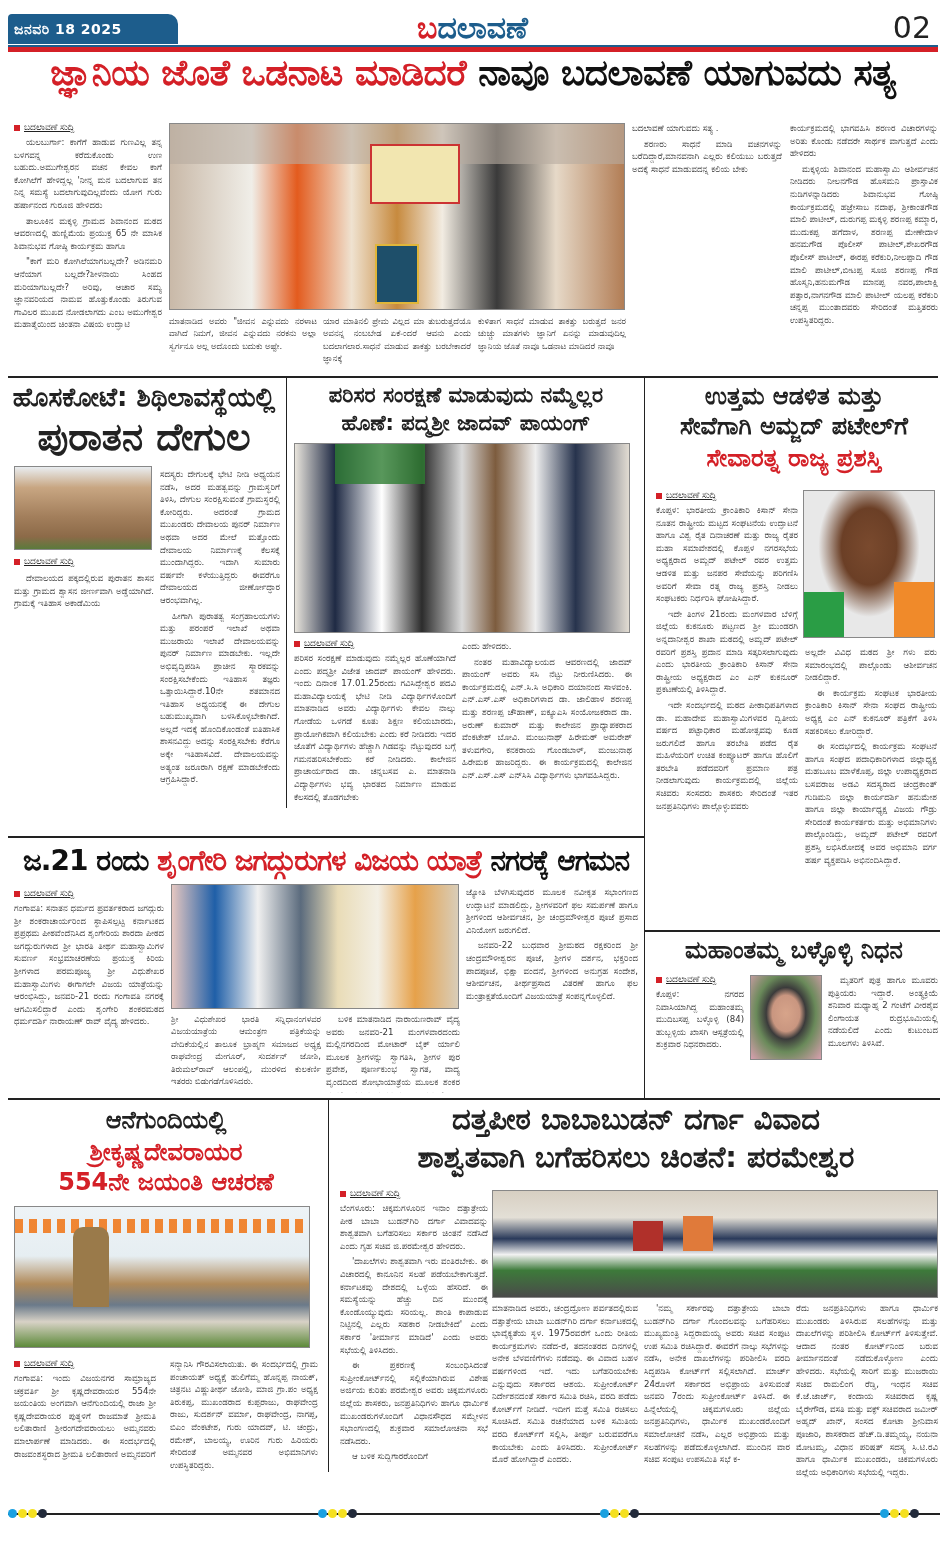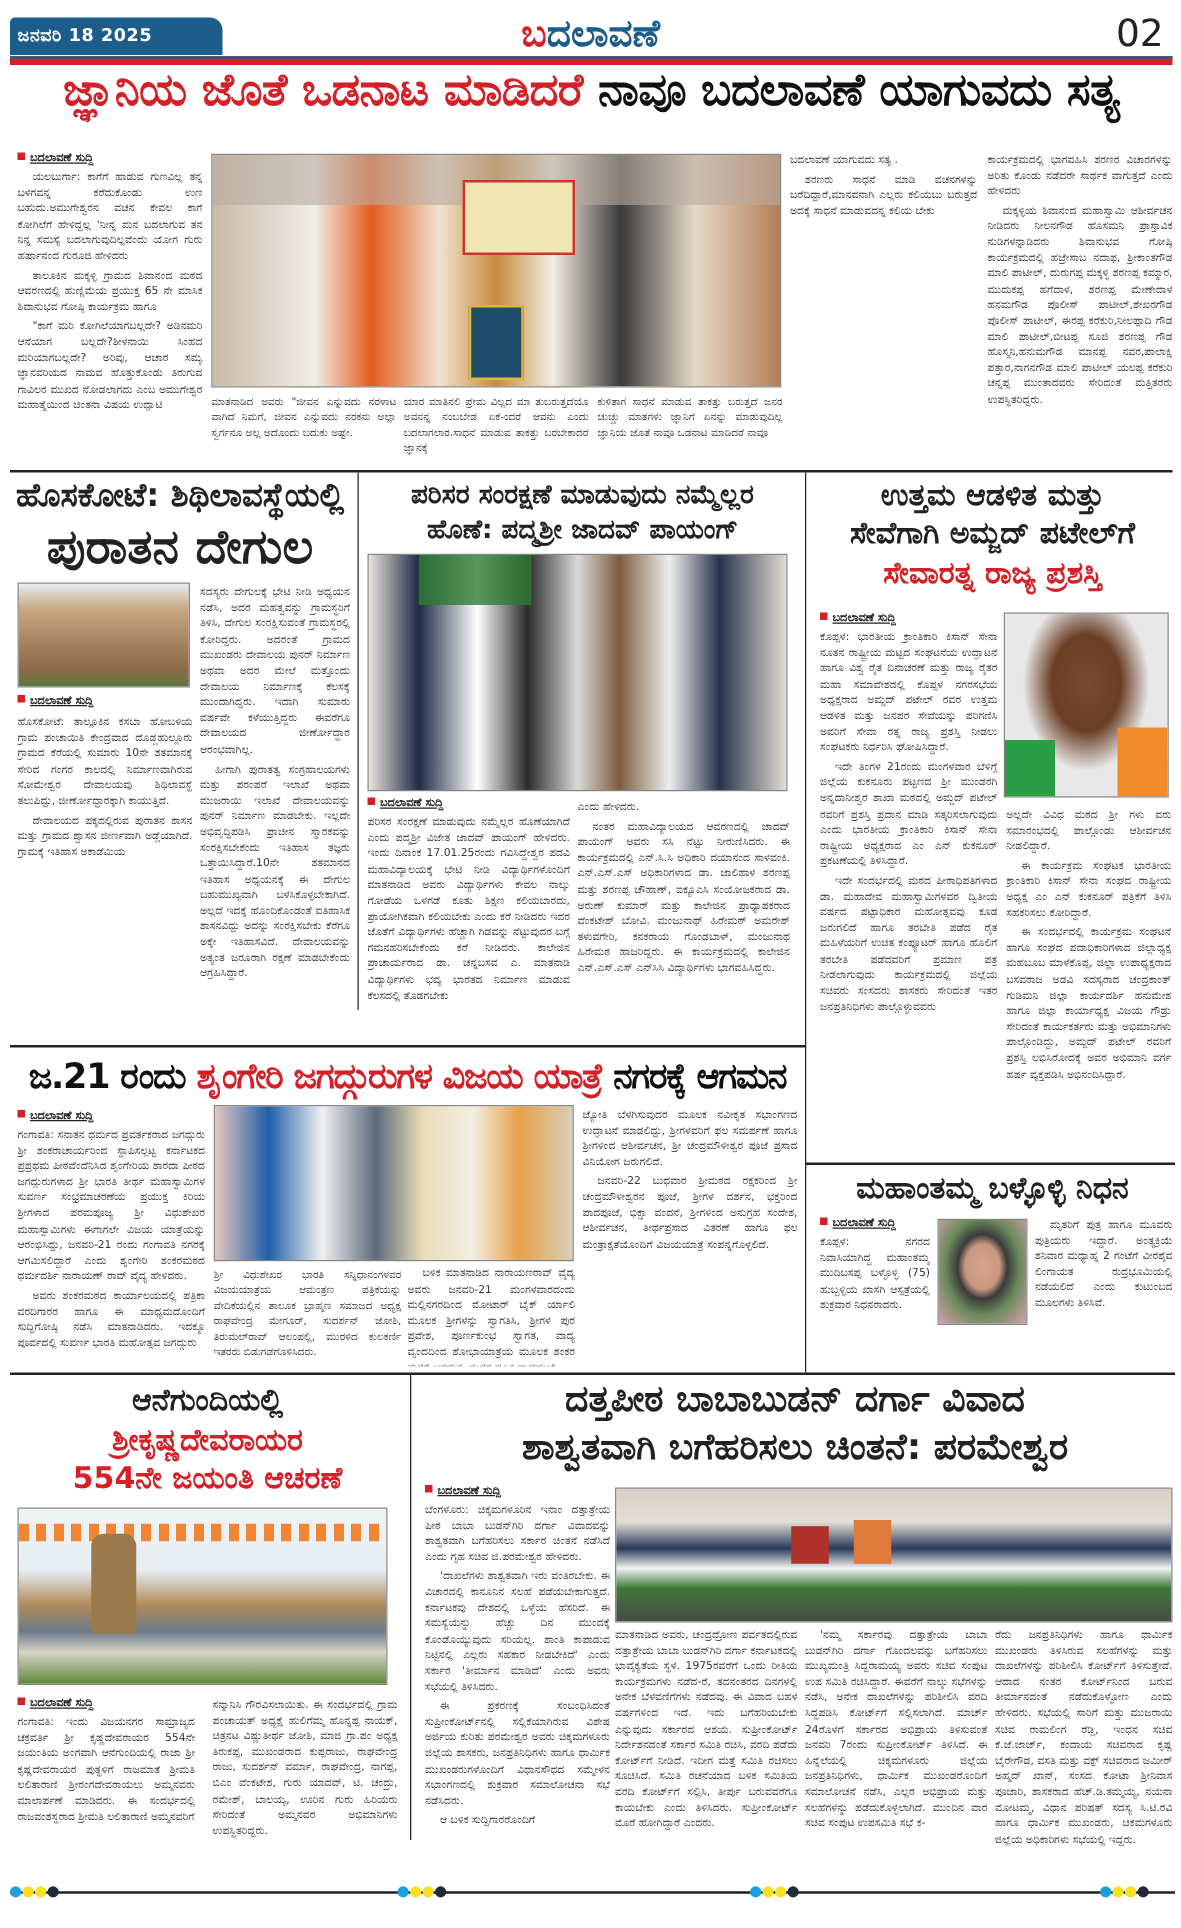--- a/index.html
+++ b/index.html
@@ -6,21 +6,21 @@
 body{width:945px;height:1542px;background:#fff;font-family:"DejaVu Sans",sans-serif;color:#222;position:relative;overflow:hidden}
 .abs{position:absolute}
 .hdr-date{left:8px;top:14px;width:170px;height:30px;background:#1d5d8c;border-radius:4px 10px 0 0;color:#fff;font-size:14px;line-height:30px;padding-left:6px;font-weight:bold;letter-spacing:.5px}
 .hdr-name{left:0;width:945px;top:10px;text-align:center;font-size:30px;font-weight:bold;line-height:36px}
 .hdr-name .r{color:#d42027}.hdr-name .b{color:#1d5d8c}
 .hdr-page{right:14px;top:10px;font-size:30px;line-height:36px;color:#222}
 .hdr-rule{left:8px;top:45px;width:930px;height:7px;background:#d42027;border-top:2px solid #1d5d8c}
 .head{font-weight:bold;line-height:1.05;text-align:center;font-family:"DejaVu Sans",sans-serif}
 .red{color:#d42027}.blk{color:#111}
 .h1{left:8px;top:54px;width:930px;font-size:36px;white-space:nowrap;letter-spacing:-.5px}
-.byline{font-size:9px;font-weight:bold;color:#222;text-decoration:underline;display:flex;gap:4px}
+.byline{font-size:9px;font-weight:normal;color:#222;text-decoration:underline;display:flex;align-items:center;gap:4px}
 .byline .sq{width:6px;height:6px;background:#d42027;display:inline-block}
 .txt{font-size:8.6px;line-height:12.6px;color:#333;text-align:justify;overflow:hidden}
 .txt p{text-indent:12px;margin-bottom:3px}
 .photo{border:1px solid #888;overflow:hidden}
 .caption{font-size:8.4px;line-height:12.4px;color:#333;text-align:justify;overflow:hidden}
 .vrule{width:1px;background:#222}
 .hrule{height:2px;background:#222}
 .dots{display:flex;gap:1px}
 .dots span{width:9px;height:9px;border-radius:50%;display:inline-block}
 </style>
@@ -63,21 +63,20 @@
 <div class="abs hrule" style="left:8px;top:376px;width:930px"></div>
 
 <div class="abs head" style="left:8px;top:384px;width:272px;font-size:26px">ಹೊಸಕೋಟೆ: ಶಿಥಿಲಾವಸ್ಥೆಯಲ್ಲಿ</div>
 <div class="abs head" style="left:8px;top:418px;width:272px;font-size:38px">ಪುರಾತನ ದೇಗುಲ</div>
 <div class="abs photo" style="left:14px;top:466px;width:138px;height:84px;background:linear-gradient(180deg,#e9edf0 0%,#c8a682 25%,#a37f5c 60%,#8c6a48 85%,#5b7a3c 100%)"></div>
 <div class="abs byline" style="left:14px;top:556px">
     <span class="sq"></span>
     <span>ಬದಲಾವಣೆ ಸುದ್ದಿ</span>
   </div>
 <div class="abs txt" style="left:14px;top:572px;width:140px;height:236px">
-  <p style="text-indent:0">ಹೊಸಕೋಟೆ: ತಾಲ್ಲೂಕಿನ ಕಸಬಾ ಹೋಬಳಿಯ ಗ್ರಾಮ ಪಂಚಾಯಿತಿ ಕೇಂದ್ರವಾದ ದೊಡ್ಡಹುಲ್ಲೂರು ಗ್ರಾಮದ ಕೆರೆಯಲ್ಲಿ ಸುಮಾರು 10ನೇ ಶತಮಾನಕ್ಕೆ ಸೇರಿದ ಗಂಗರ ಕಾಲದಲ್ಲಿ ನಿರ್ಮಾಣವಾಗಿರುವ ಸೋಮೇಶ್ವರ ದೇವಾಲಯವು ಶಿಥಿಲಾವಸ್ಥೆ ತಲುಪಿದ್ದು, ಜೀರ್ಣೋದ್ಧಾರಕ್ಕಾಗಿ ಕಾಯುತ್ತಿದೆ.</p>
   <p>ದೇವಾಲಯದ ಪಕ್ಕದಲ್ಲಿರುವ ಪುರಾತನ ಶಾಸನ ಮತ್ತು ಗ್ರಾಮದ ಶ್ವಾಸನ ಜೀರ್ಣವಾಗಿ ಅಡ್ಡೆಯಾಗಿದೆ. ಗ್ರಾಮಕ್ಕೆ ಇತಿಹಾಸ ಅಕಾಡೆಮಿಯ</p>
 </div>
 <div class="abs txt" style="left:160px;top:468px;width:120px;height:340px">
   <p style="text-indent:0">ಸದಸ್ಯರು ದೇಗುಲಕ್ಕೆ ಭೇಟಿ ನೀಡಿ ಅಧ್ಯಯನ ನಡೆಸಿ, ಅದರ ಮಹತ್ವವನ್ನು ಗ್ರಾಮಸ್ಥರಿಗೆ ತಿಳಿಸಿ, ದೇಗುಲ ಸಂರಕ್ಷಿಸುವಂತೆ ಗ್ರಾಮಸ್ಥರಲ್ಲಿ ಕೋರಿದ್ದರು. ಅದರಂತೆ ಗ್ರಾಮದ ಮುಖಂಡರು ದೇವಾಲಯ ಪುನರ್ ನಿರ್ಮಾಣ ಅಥವಾ ಅದರ ಮೇಲೆ ಮತ್ತೊಂದು ದೇವಾಲಯ ನಿರ್ಮಾಣಕ್ಕೆ ಕೆಲಸಕ್ಕೆ ಮುಂದಾಗಿದ್ದರು. ಇದಾಗಿ ಸುಮಾರು ವರ್ಷವೇ ಕಳೆಯುತ್ತಿದ್ದರು ಈವರೆಗೂ ದೇವಾಲಯದ ಜೀರ್ಣೋದ್ಧಾರ ಆರಂಭವಾಗಿಲ್ಲ.</p>
   <p>ಹೀಗಾಗಿ ಪುರಾತತ್ವ ಸಂಗ್ರಹಾಲಯಗಳು ಮತ್ತು ಪರಂಪರೆ ಇಲಾಖೆ ಅಥವಾ ಮುಜರಾಯಿ ಇಲಾಖೆ ದೇವಾಲಯವನ್ನು ಪುನರ್ ನಿರ್ಮಾಣ ಮಾಡಬೇಕು. ಇಲ್ಲದೇ ಅಭಿವೃದ್ಧಿಪಡಿಸಿ ಪ್ರಾಚೀನ ಸ್ಮಾರಕವನ್ನು ಸಂರಕ್ಷಿಸಬೇಕೆಂದು ಇತಿಹಾಸ ತಜ್ಞರು ಒತ್ತಾಯಿಸಿದ್ದಾರೆ.10ನೇ ಶತಮಾನದ ಇತಿಹಾಸ ಅಧ್ಯಯನಕ್ಕೆ ಈ ದೇಗುಲ ಬಹುಮುಖ್ಯವಾಗಿ ಬಳಸಿಕೊಳ್ಳಬೇಕಾಗಿದೆ. ಅಲ್ಲದೆ ಇದಕ್ಕೆ ಹೊಂದಿಕೊಂಡಂತೆ ಐತಿಹಾಸಿಕ ಶಾಸನವಿದ್ದು ಅದನ್ನು ಸಂರಕ್ಷಿಸಬೇಕು ಕೆರೆಗೂ ಅಕ್ಕೇ ಇತಿಹಾಸವಿದೆ. ದೇವಾಲಯವನ್ನು ಅತ್ಯಂತ ಜರೂರಾಗಿ ರಕ್ಷಣೆ ಮಾಡಬೇಕೆಂದು ಆಗ್ರಹಿಸಿದ್ದಾರೆ.</p>
 </div>
 <div class="abs vrule" style="left:286px;top:378px;height:430px"></div>
 
 <div class="abs head" style="left:290px;top:384px;width:352px;font-size:21px">ಪರಿಸರ ಸಂರಕ್ಷಣೆ ಮಾಡುವುದು ನಮ್ಮೆಲ್ಲರ</div>
 <div class="abs head" style="left:290px;top:412px;width:352px;font-size:21px">ಹೊಣೆ: ಪದ್ಮಶ್ರೀ ಜಾದವ್ ಪಾಯಂಗ್</div>
@@ -121,40 +120,39 @@
 
 <div class="abs hrule" style="left:8px;top:836px;width:636px"></div>
 
 <div class="abs head" style="left:8px;top:846px;width:636px;font-size:28px;white-space:nowrap;letter-spacing:-1px"><span class="blk">ಜ.21 ರಂದು</span> <span class="red">ಶೃಂಗೇರಿ ಜಗದ್ಗುರುಗಳ ವಿಜಯ ಯಾತ್ರೆ</span> <span class="blk">ನಗರಕ್ಕೆ ಆಗಮನ</span></div>
 <div class="abs byline" style="left:14px;top:888px">
     <span class="sq"></span>
     <span>ಬದಲಾವಣೆ ಸುದ್ದಿ</span>
   </div>
 <div class="abs txt" style="left:14px;top:902px;width:150px;height:198px">
   <p style="text-indent:0">ಗಂಗಾವತಿ: ಸನಾತನ ಧರ್ಮದ ಪ್ರವರ್ತಕರಾದ ಜಗದ್ಗುರು ಶ್ರೀ ಶಂಕರಾಚಾರ್ಯರಿಂದ ಸ್ಥಾಪಿಸಲ್ಪಟ್ಟ ಕರ್ನಾಟಕದ ಪ್ರಪ್ರಥಮ ಪೀಠವೆಂದೆನಿಸಿದ ಶೃಂಗೇರಿಯ ಶಾರದಾ ಪೀಠದ ಜಗದ್ಗುರುಗಳಾದ ಶ್ರೀ ಭಾರತಿ ತೀರ್ಥ ಮಹಾಸ್ವಾಮಿಗಳ ಸುವರ್ಣ ಸಂಭ್ರಮಾಚರಣೆಯ ಪ್ರಯುಕ್ತ ಕಿರಿಯ ಶ್ರೀಗಳಾದ ಪರಮಪೂಜ್ಯ ಶ್ರೀ ವಿಧುಶೇಖರ ಮಹಾಸ್ವಾಮಿಗಳು ಈಗಾಗಲೇ ವಿಜಯ ಯಾತ್ರೆಯನ್ನು ಆರಂಭಿಸಿದ್ದು, ಜನವರಿ-21 ರಂದು ಗಂಗಾವತಿ ನಗರಕ್ಕೆ ಆಗಮಿಸಲಿದ್ದಾರೆ ಎಂದು ಶೃಂಗೇರಿ ಶಂಕರಮಠದ ಧರ್ಮದರ್ಶಿ ನಾರಾಯಣ್ ರಾವ್ ವೈದ್ಯ ಹೇಳಿದರು.</p>
-  <p>ಅವರು ಶಂಕರಮಠದ ಕಾರ್ಯಾಲಯದಲ್ಲಿ ಪತ್ರಿಕಾ ವರದಿಗಾರರ ಹಾಗೂ ಈ ಮಾಧ್ಯಮದೊಂದಿಗೆ ಸುದ್ದಿಗೋಷ್ಠಿ ನಡೆಸಿ ಮಾತನಾಡಿದರು. ಇದಕ್ಕೂ ಪೂರ್ವದಲ್ಲಿ ಸುವರ್ಣ ಭಾರತಿ ಮಹೋತ್ಸವ ಜಗದ್ಗುರು</p>
 </div>
 <div class="abs photo" style="left:171px;top:884px;width:288px;height:125px;background:linear-gradient(90deg,#e6c7c0 0%,#1f5fa8 15%,#f0f0f0 30%,#5b6b7d 45%,#e9dcb7 58%,#f3efe4 72%,#e6a14a 85%,#d9cdb8 100%)"></div>
 <div class="abs caption" style="left:171px;top:1013px;width:150px;height:80px">ಶ್ರೀ ವಿಧುಶೇಖರ ಭಾರತಿ ಸನ್ನಿಧಾನಂಗಳವರ ವಿಜಯಯಾತ್ರೆಯ ಆಮಂತ್ರಣ ಪತ್ರಿಕೆಯನ್ನು ವೇದಿಕೆಯಲ್ಲಿನ ತಾಲೂಕ ಬ್ರಾಹ್ಮಣ ಸಮಾಜದ ಅಧ್ಯಕ್ಷ ರಾಘವೇಂದ್ರ ಮೇಗೂರ್, ಸುದರ್ಶನ್ ಜೋಶಿ, ತಿರುಮಲ್‌ರಾವ್ ಆಲಂಪಲ್ಲಿ, ಮುರಳಿದ ಕುಲಕರ್ಣಿ ಇತರರು ಬಿಡುಗಡೆಗೊಳಿಸಿದರು.</div>
 <div class="abs txt" style="left:326px;top:1013px;width:134px;height:80px">
     <p>ಬಳಿಕ ಮಾತನಾಡಿದ ನಾರಾಯಣರಾವ್ ವೈದ್ಯ ಅವರು ಜನವರಿ-21 ಮಂಗಳವಾರದಂದು ಮಲ್ಲಿನಗರದಿಂದ ಮೋಟಾರ್ ಬೈಕ್ ರ್ಯಾಲಿ ಮೂಲಕ ಶ್ರೀಗಳನ್ನು ಸ್ವಾಗತಿಸಿ, ಶ್ರೀಗಳ ಪುರ ಪ್ರವೇಶ, ಪೂರ್ಣಕುಂಭ ಸ್ವಾಗತ, ವಾದ್ಯ ವೃಂದದಿಂದ ಶೋಭಾಯಾತ್ರೆಯ ಮೂಲಕ ಶಂಕರ ಮಠಕ್ಕೆ ಆಗಮನ, ನಂತರ ಧೂಳಿ ಪಾದಪೂಜೆ.</p>
   </div>
 <div class="abs txt" style="left:466px;top:886px;width:172px;height:210px">
   <p style="text-indent:0">ಜ್ಯೋತಿ ಬೆಳಗಿಸುವುದರ ಮೂಲಕ ನವೀಕೃತ ಸಭಾಂಗಣದ ಉದ್ಘಾಟನೆ ಮಾಡಲಿದ್ದು, ಶ್ರೀಗಳವರಿಗೆ ಫಲ ಸಮರ್ಪಣೆ ಹಾಗೂ ಶ್ರೀಗಳಿಂದ ಆಶೀರ್ವಚನ, ಶ್ರೀ ಚಂದ್ರಮೌಳೀಶ್ವರ ಪೂಜೆ ಪ್ರಸಾದ ವಿನಿಯೋಗ ಜರುಗಲಿದೆ.</p>
   <p>ಜನವರಿ-22 ಬುಧವಾರ ಶ್ರೀಮಠದ ರಕ್ಷಕರಿಂದ ಶ್ರೀ ಚಂದ್ರಮೌಳೀಶ್ವರನ ಪೂಜೆ, ಶ್ರೀಗಳ ದರ್ಶನ, ಭಕ್ತರಿಂದ ಪಾದಪೂಜೆ, ಭಿಕ್ಷಾ ವಂದನೆ, ಶ್ರೀಗಳಿಂದ ಅನುಗ್ರಹ ಸಂದೇಶ, ಆಶೀರ್ವಚನ, ತೀರ್ಥಪ್ರಸಾದ ವಿತರಣೆ ಹಾಗೂ ಫಲ ಮಂತ್ರಾಕ್ಷತೆಯೊಂದಿಗೆ ವಿಜಯಯಾತ್ರೆ ಸಂಪನ್ನಗೊಳ್ಳಲಿದೆ.</p>
 </div>
 
 <div class="abs hrule" style="left:644px;top:930px;width:296px"></div>
 <div class="abs head" style="left:648px;top:938px;width:292px;font-size:24px">ಮಹಾಂತಮ್ಮ ಬಳ್ಳೊಳ್ಳಿ ನಿಧನ</div>
 <div class="abs byline" style="left:656px;top:974px">
     <span class="sq"></span>
     <span>ಬದಲಾವಣೆ ಸುದ್ದಿ</span>
   </div>
 <div class="abs txt" style="left:656px;top:988px;width:88px;height:100px">
-    <p style="text-indent:0">ಕೊಪ್ಪಳ: ನಗರದ ನಿವಾಸಿಯಾಗಿದ್ದ ಮಹಾಂತಮ್ಮ ಮುದಿಬಸಪ್ಪ ಬಳ್ಳೊಳ್ಳಿ (75) ಹುಬ್ಬಳ್ಳಿಯ ಖಾಸಗಿ ಆಸ್ಪತ್ರೆಯಲ್ಲಿ ಶುಕ್ರವಾರ ನಿಧನರಾದರು.</p>
+    <p style="text-indent:0">ಕೊಪ್ಪಳ: ನಗರದ ನಿವಾಸಿಯಾಗಿದ್ದ ಮಹಾಂತಮ್ಮ ಮುದಿಬಸಪ್ಪ ಬಳ್ಳೊಳ್ಳಿ (84) ಹುಬ್ಬಳ್ಳಿಯ ಖಾಸಗಿ ಆಸ್ಪತ್ರೆಯಲ್ಲಿ ಶುಕ್ರವಾರ ನಿಧನರಾದರು.</p>
   </div>
 <div class="abs photo" style="left:750px;top:975px;width:72px;height:85px;background:radial-gradient(ellipse at 50% 45%,#d7a48a 0%,#c99680 28%,#3b3b3b 40%,#6a8a5a 60%,#d9a0b0 100%)"></div>
 <div class="abs txt" style="left:828px;top:974px;width:110px;height:120px">
     <p>ಮೃತರಿಗೆ ಪುತ್ರ ಹಾಗೂ ಮೂವರು ಪುತ್ರಿಯರು ಇದ್ದಾರೆ. ಅಂತ್ಯಕ್ರಿಯೆ ಶನಿವಾರ ಮಧ್ಯಾಹ್ನ 2 ಗಂಟೆಗೆ ವೀರಶೈವ ಲಿಂಗಾಯತ ರುದ್ರಭೂಮಿಯಲ್ಲಿ ನಡೆಯಲಿದೆ ಎಂದು ಕುಟುಂಬದ ಮೂಲಗಳು ತಿಳಿಸಿವೆ.</p>
   </div>
 
 <div class="abs hrule" style="left:8px;top:1098px;width:932px"></div>
 
 <div class="abs head" style="left:8px;top:1108px;width:316px;font-size:24px">ಆನೆಗುಂದಿಯಲ್ಲಿ</div>
 <div class="abs head red" style="left:8px;top:1140px;width:316px;font-size:24px">ಶ್ರೀಕೃಷ್ಣದೇವರಾಯರ</div>

